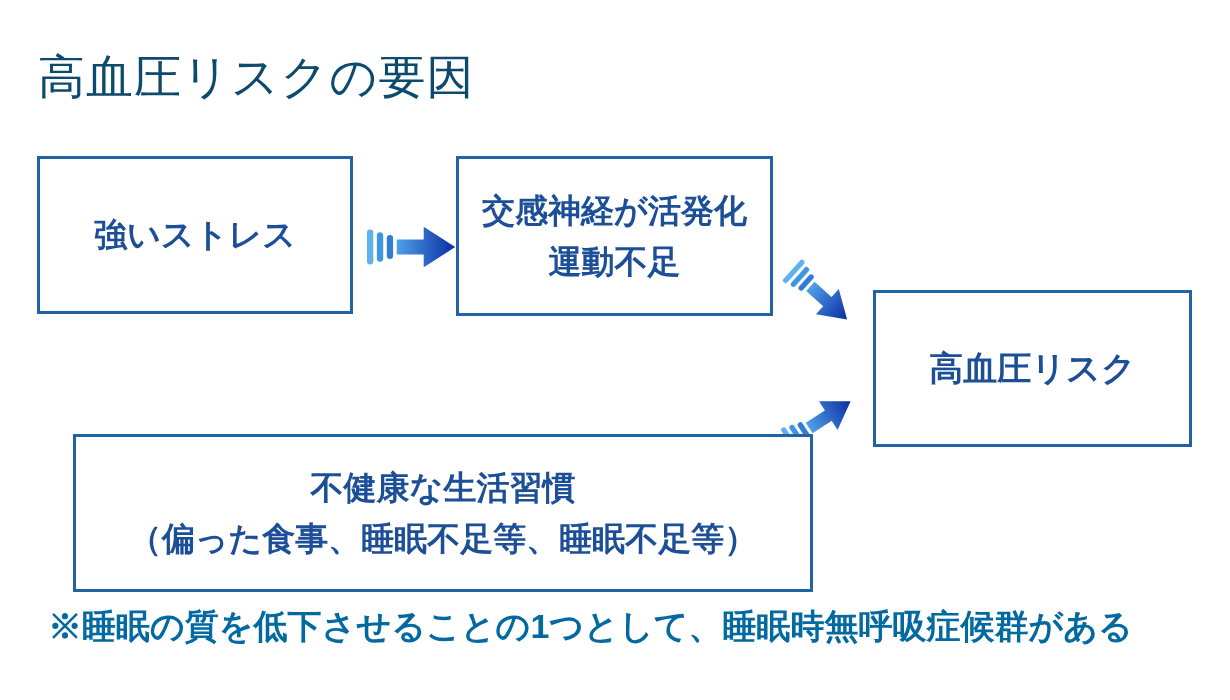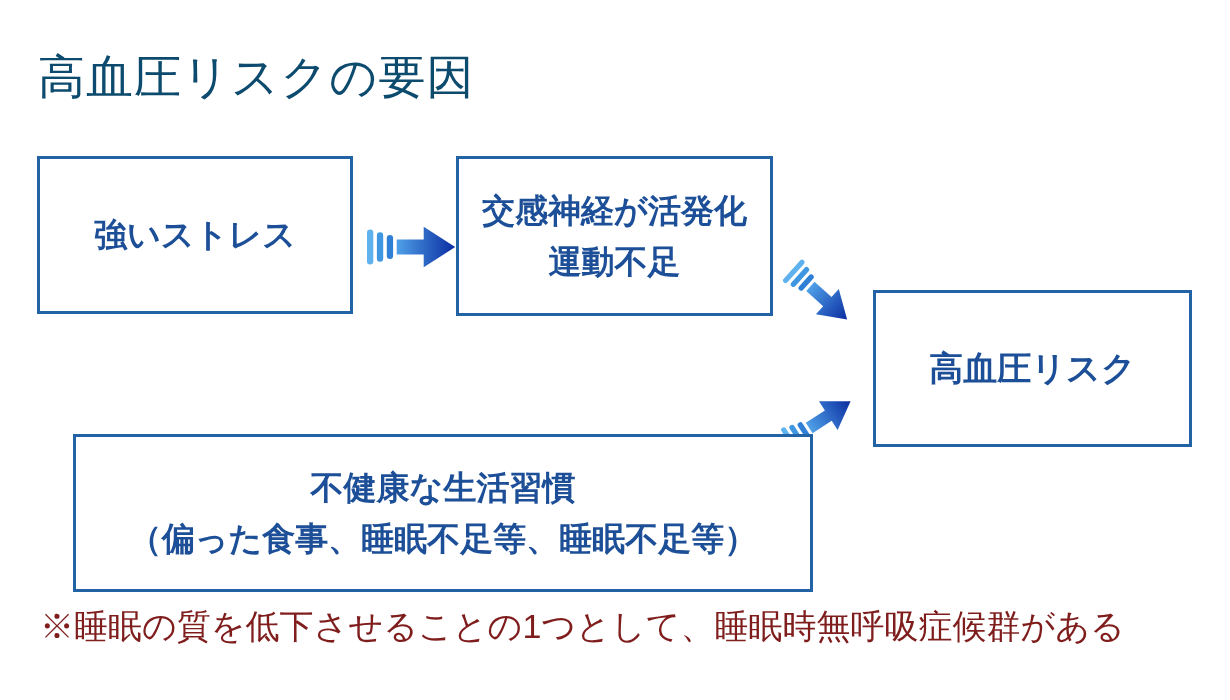--- a/index.html
+++ b/index.html
@@ -47,25 +47,25 @@
   .box-lifestyle  { left: 37px;  top: 434px; width: 740px; height: 158px; margin-left: 36px; }
   .arrow {
     position: absolute;
   }
   .arrow svg { display: block; width: 100%; height: 100%; }
   .arrow-right      { left: 367px; top: 222px; width: 90px; height: 50px; }
   .arrow-down-right { left: 782px; top: 274px; width: 76px; height: 42px; transform: rotate(42deg); }
   .arrow-up-right   { left: 782px; top: 400px; width: 76px; height: 42px; transform: rotate(-33deg); }
   .footnote {
     position: absolute;
-    left: 40px;
+    left: 48px;
     top: 604px;
     font-size: 34px;
-    font-weight: normal;
-    color: #7f1d1d;
+    font-weight: bold;
+    color: #0369a1;
     white-space: nowrap;
   }
 </style>
 </head>
 <body>
 
 <div class="canvas">
 
   <div class="title">高血圧リスクの要因</div>
 

